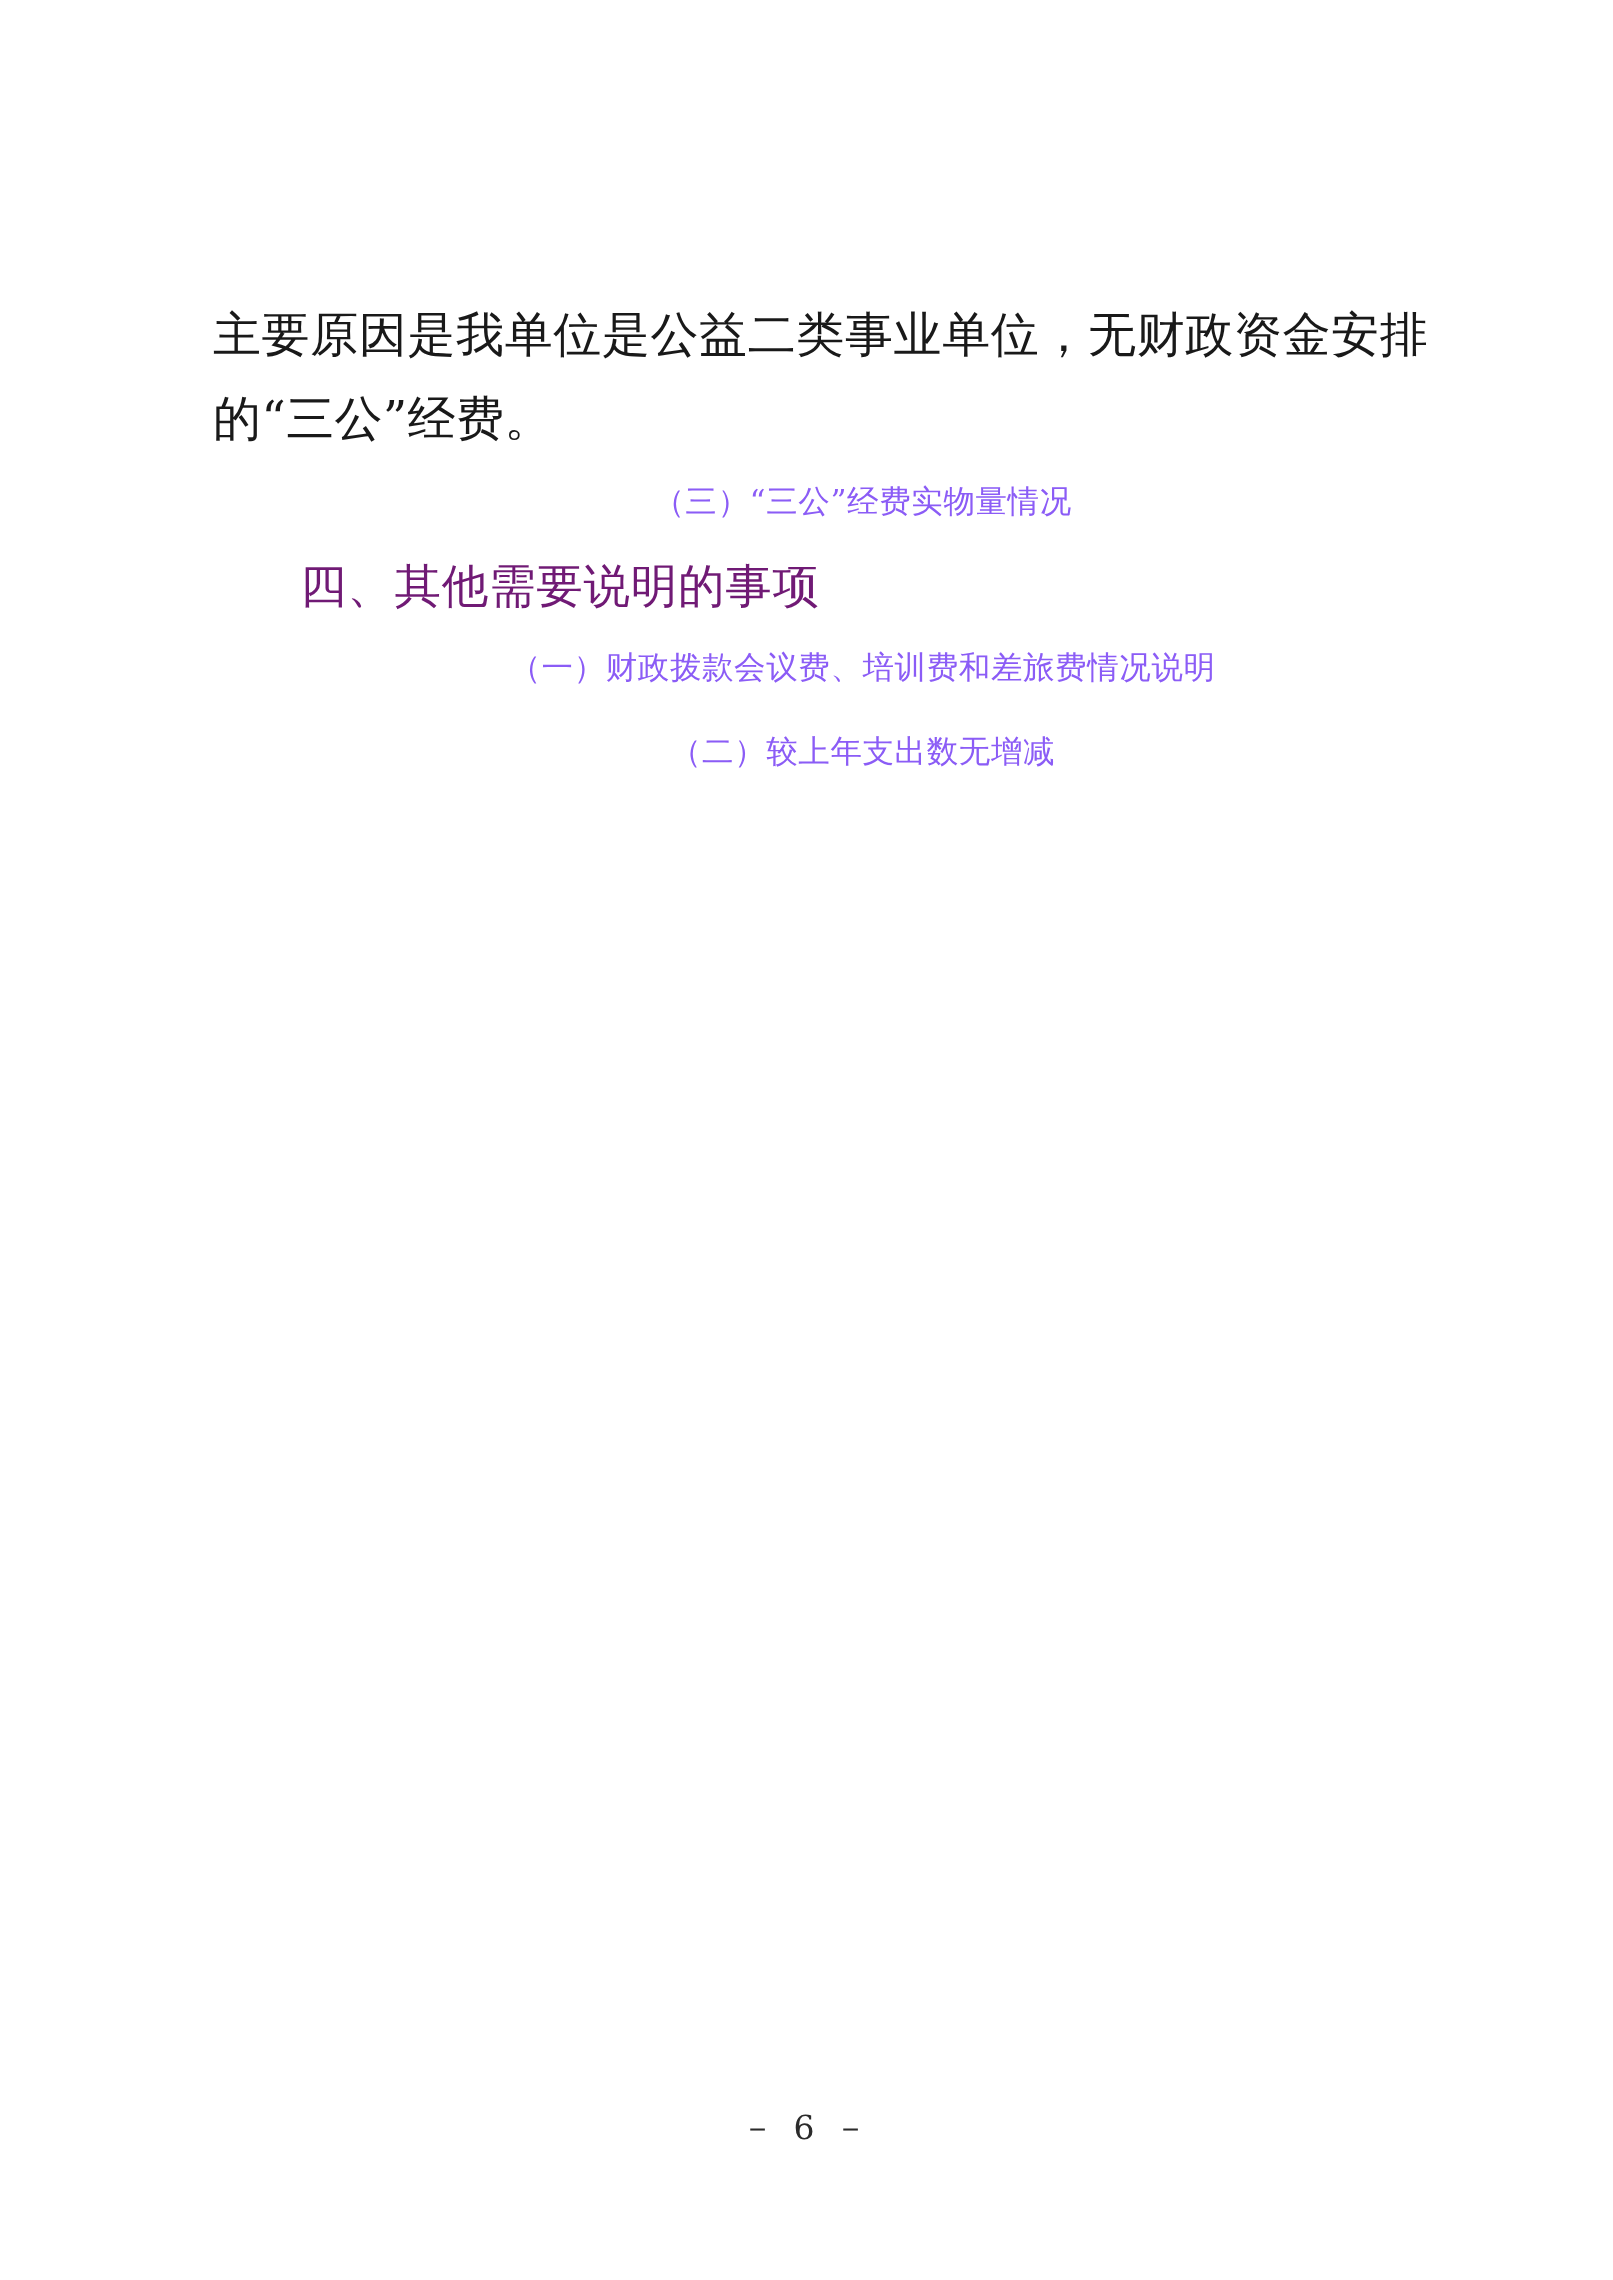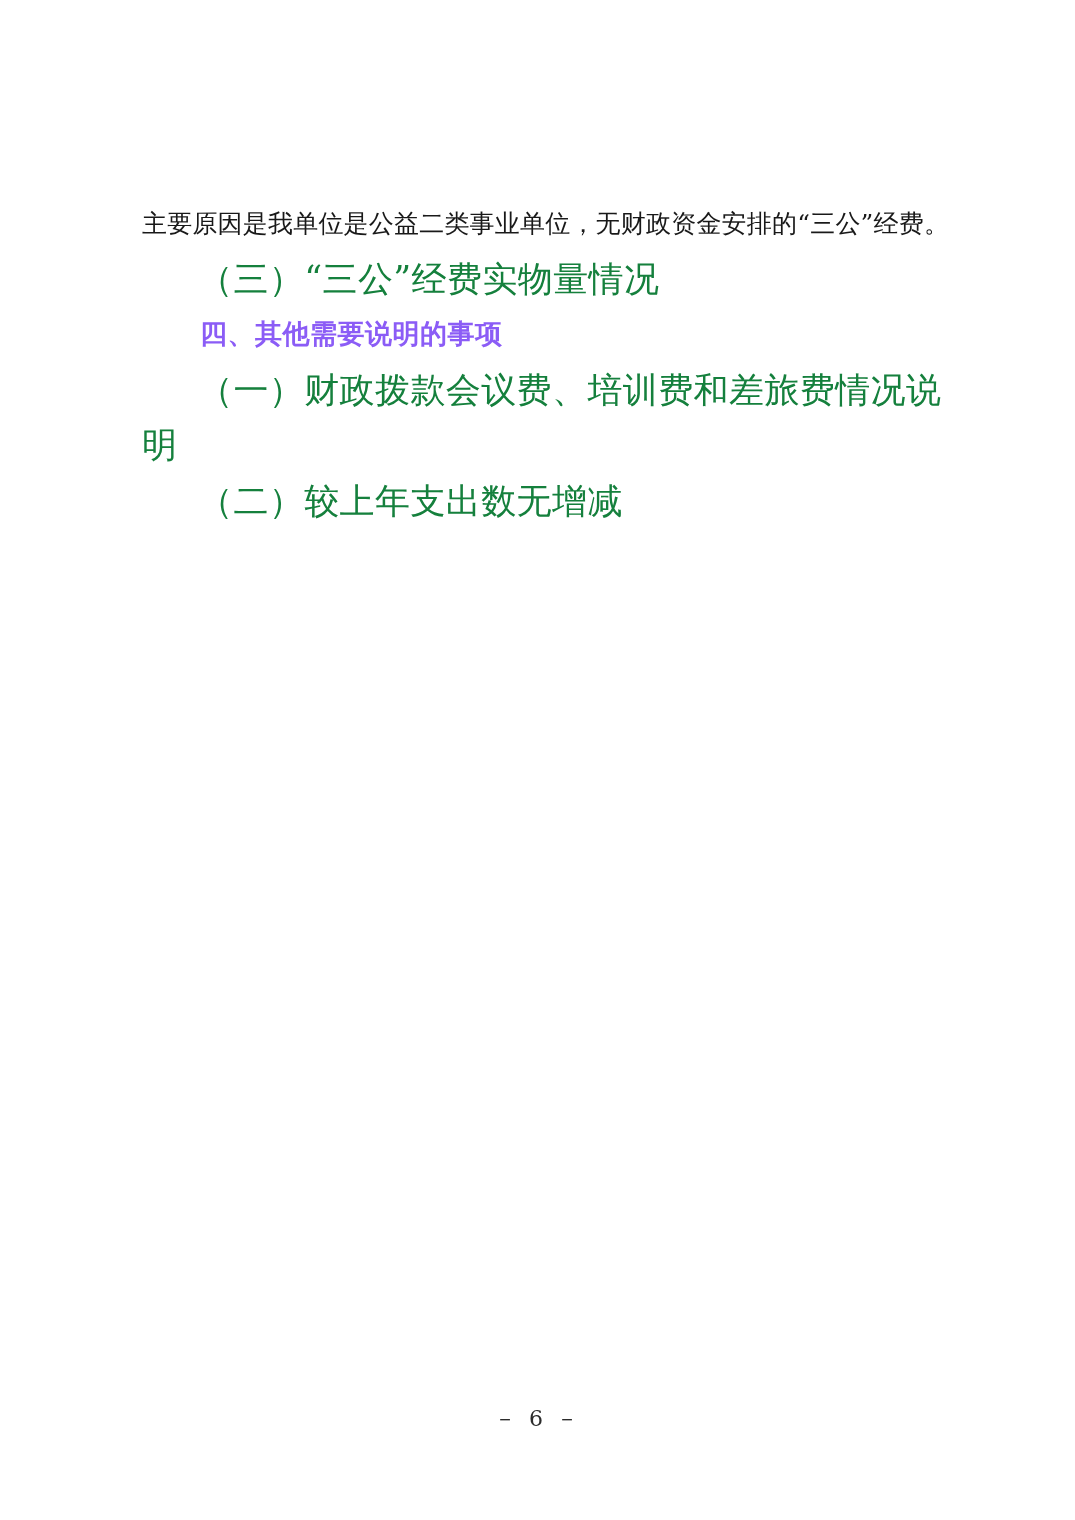--- a/index.html
+++ b/index.html
@@ -20,53 +20,54 @@
   .text-block {
     position: absolute;
     left: 142px;
     top: 196px;
     width: 810px;
   }
 
   
   .para {
     font-family: "DejaVu Serif", "Liberation Serif", serif;
-    font-size: 25px;
+    font-size: 32px;
     line-height: 55.5px;
     color: #191919;
     text-align: justify;
     text-justify: inter-ideograph;
     text-indent: 62px;
     margin: 0;
     letter-spacing: 0.2px;
     -webkit-font-smoothing: antialiased;
   }
 
   .para.no-indent {
     text-indent: 0;
   }
 
   
   .sub-heading {
     font-family: "DejaVu Serif", "Liberation Serif", serif;
-    font-size: 35px;
+    font-size: 21px;
     line-height: 55.5px;
-    color: #15803d;
+    color: #8b5cf6;
     text-indent: 56px;
     margin: 0;
     letter-spacing: 0.4px;
+    text-align: center;
   }
 
   
   .main-heading {
     font-family: "Liberation Sans", "DejaVu Sans", sans-serif;
-    font-weight: bold;
-    font-size: 27px;
+    font-weight: normal;
+    font-size: 31px;
     line-height: 55.5px;
-    color: #8b5cf6;
+    color: #701a75;
     text-indent: 58px;
     margin: 0;
     letter-spacing: 0.5px;
   }
 
   
   .page-number {
     position: absolute;
     left: 0;
     right: 0;

